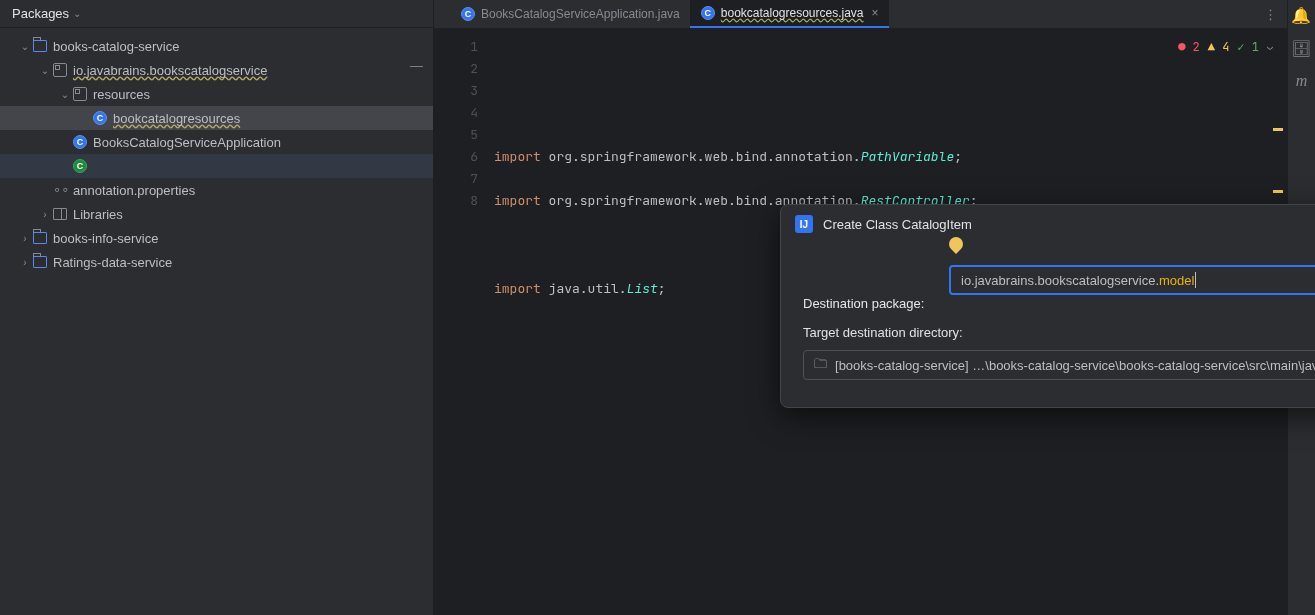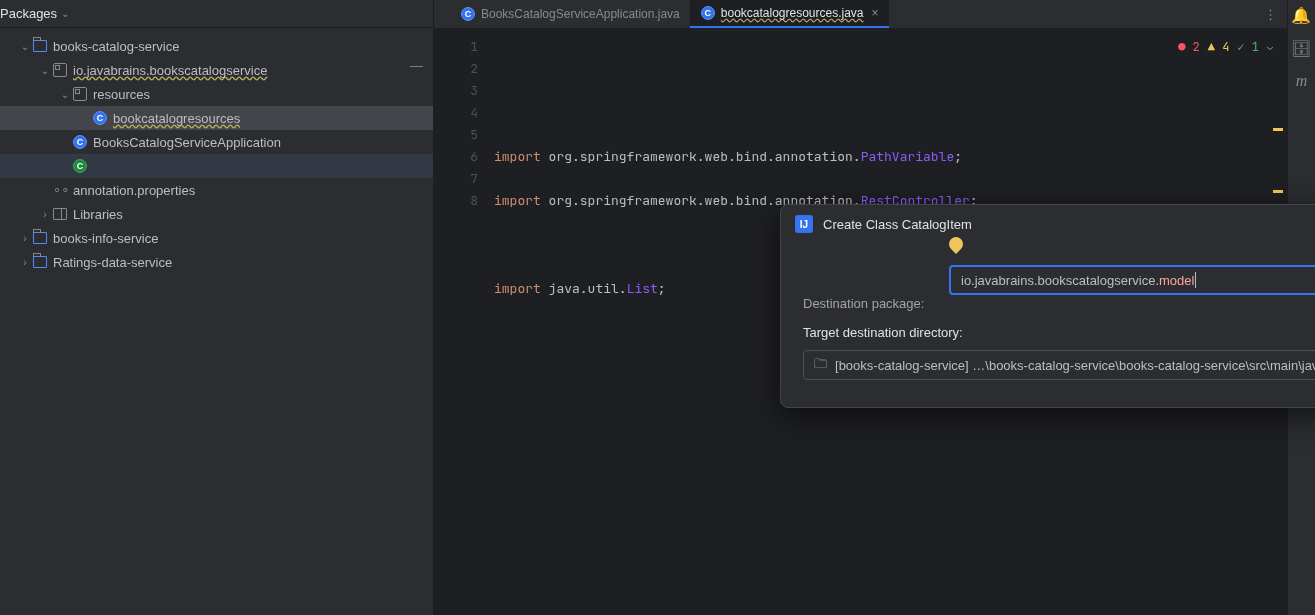--- a/index.html
+++ b/index.html
@@ -16,21 +16,21 @@
   .sidebar {
     width: 434px;
     background: #2b2d30;
     border-right: 1px solid #1e1f22;
     display: flex;
     flex-direction: column;
   }
   .sidebar-header {
     display: flex;
     align-items: center;
-    padding: 6px 0;
+    padding: 6px 12px;
     border-bottom: 1px solid #1e1f22;
   }
   .sidebar-title { color: #dfe1e5; font-size: 13px; }
   .sidebar-header .chev { margin-left: 4px; color: #888; font-size: 10px; }
   .tree { padding: 6px 0; }
   .tree-row {
     display: flex;
     align-items: center;
     height: 24px;
     padding-left: 8px;
@@ -83,21 +83,21 @@
     flex: 1;
     font-family: "JetBrains Mono", Consolas, monospace;
     font-size: 13px;
     line-height: 22px;
     padding: 8px 0;
     white-space: pre;
     position: relative;
   }
   .kw { color: #cf8e6d; }
   .pkg { color: #bcbec4; }
-  .cls-ref { color: #8b5cf6; }
+  .cls-ref { color: #5eead4; font-style: italic;}
   .squiggly { text-decoration: underline wavy #b3ae60; text-decoration-skip-ink: none; }
   .right-strip {
     width: 28px;
     background: #2b2d30;
     border-left: 1px solid #1e1f22;
     display: flex;
     flex-direction: column;
     align-items: center;
     padding-top: 6px;
     gap: 14px;
@@ -129,21 +129,21 @@
   .dialog-header {
     display:flex; align-items:center; padding: 10px 14px;
   }
   .dialog-header .icn {
     width:18px;height:18px;background:#3574f0;border-radius:3px;margin-right:10px;
     display:inline-flex;align-items:center;justify-content:center;color:#fff;font-size:10px;font-weight:bold;
   }
   .dialog-header .ttl { flex:1; color:#dfe1e5; }
   .dialog-body { padding: 6px 22px; display:flex; flex-direction:column;}
   .drow { display:flex; align-items:center; margin-bottom:14px; position:relative;}
-  .dlabel { width:146px; color:#a3a3a3;margin-top:47px; }
+  .dlabel { width:146px; color:#e5e5e5;margin-top:47px; }
   .dinput-wrap {
     flex:1; display:flex; align-items:center;
   }
   .dinput {
     flex:1; height:30px;
     background:#2b2d30;
     border:2px solid #3574f0;
     border-radius:4px;
     padding: 0 26px 0 10px;
     color:#bcbec4;
@@ -160,21 +160,21 @@
   .ddir {
     height:30px;
     border:1px solid #4e5157;border-radius:4px;
     display:flex;align-items:center;padding:0 26px 0 10px;
     position:relative; flex:1;
   }
   .ddir .folder { color:#bcbec4; margin-right:8px;}
   .dbuttons {
     display:flex; justify-content:flex-end; gap:10px; padding: 0 22px 14px;
   }
-  .red-part { color:#fca5a5; }
+  .red-part { color:#eab308; }
   .cursor-bar { display:inline-block; width:1px; height:16px; background:#bcbec4; vertical-align:middle; margin-left:1px;}
   .class-icon {
     width:14px;height:14px;border-radius:50%;
     display:inline-flex;align-items:center;justify-content:center;
     font-size:9px;font-weight:bold;color:#fff;
   }
   .ci-blue { background:#3574f0; border:1px solid #5a91f5;}
   .ci-green { background:#208a3c; border:1px solid #3fa656;}
   .pkg-icon {
     width:14px;height:14px;border:1px solid #868a91;border-radius:2px;position:relative;

